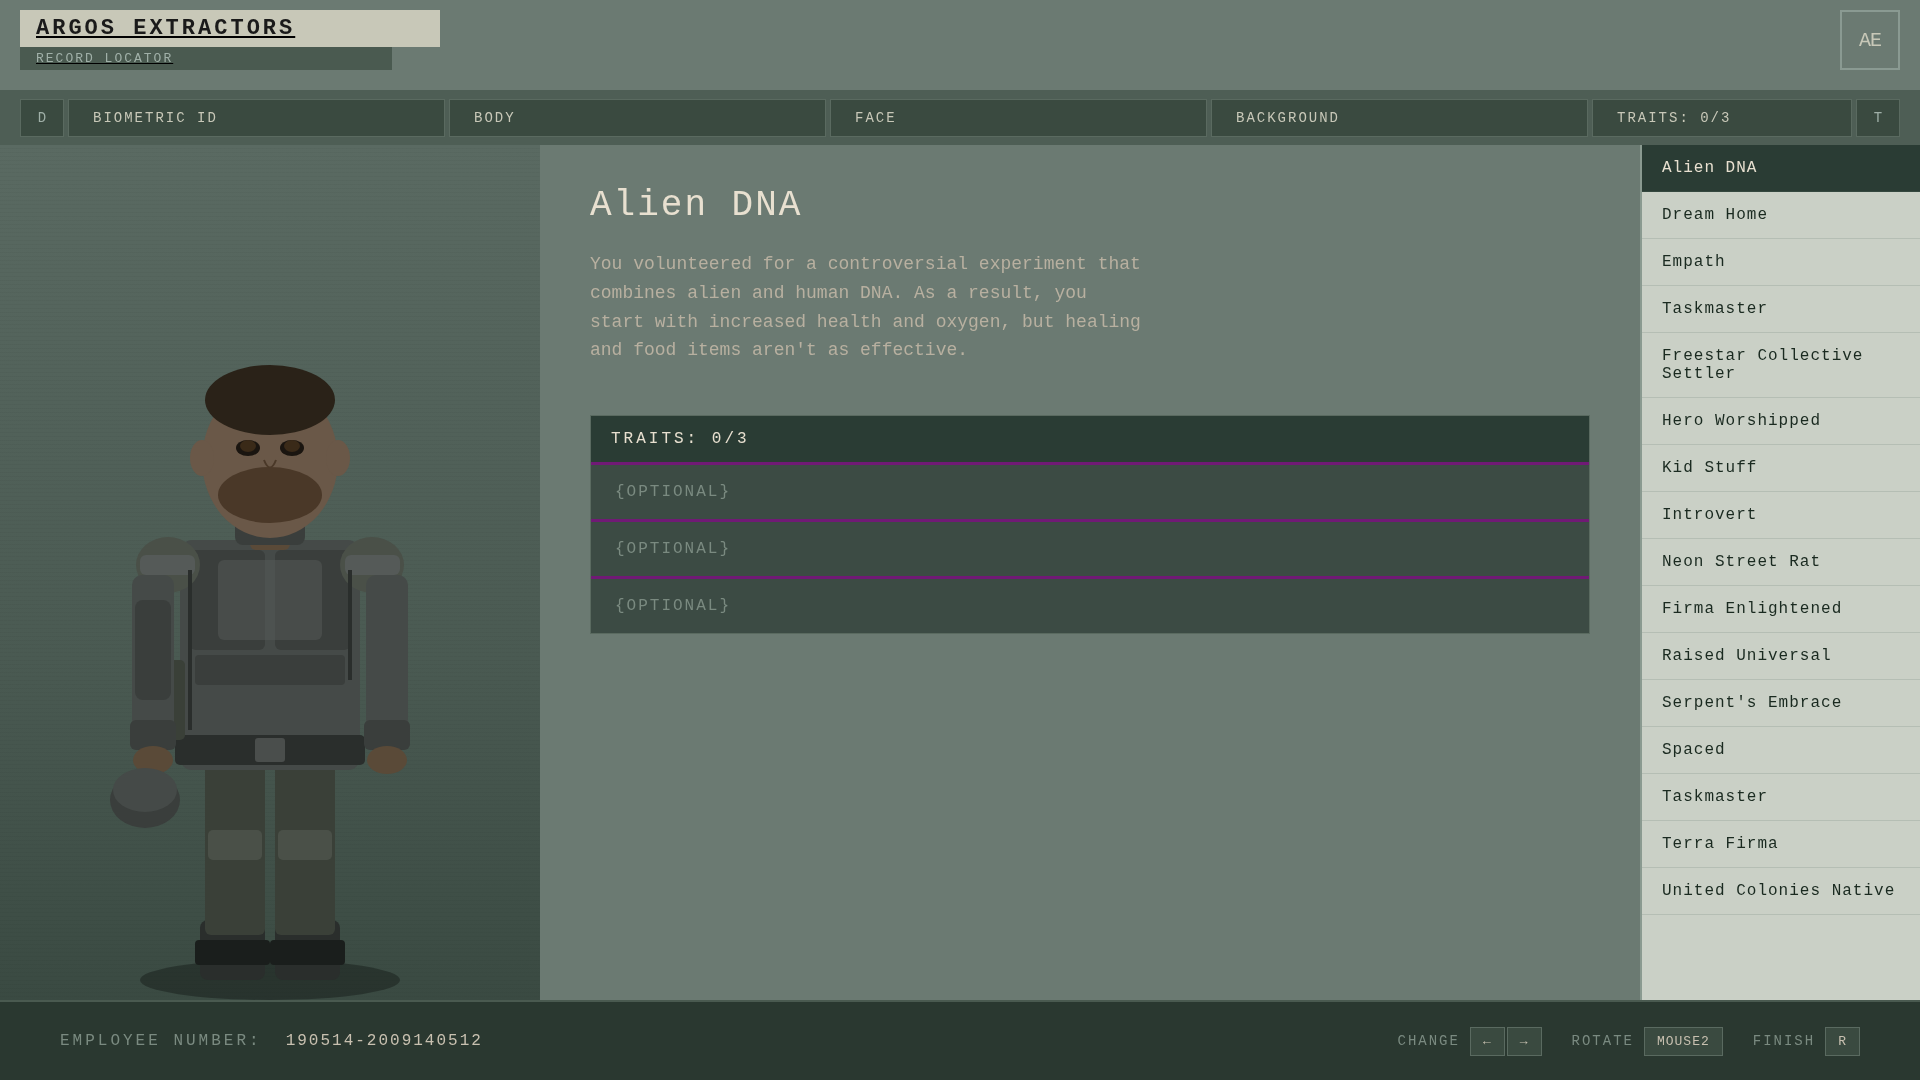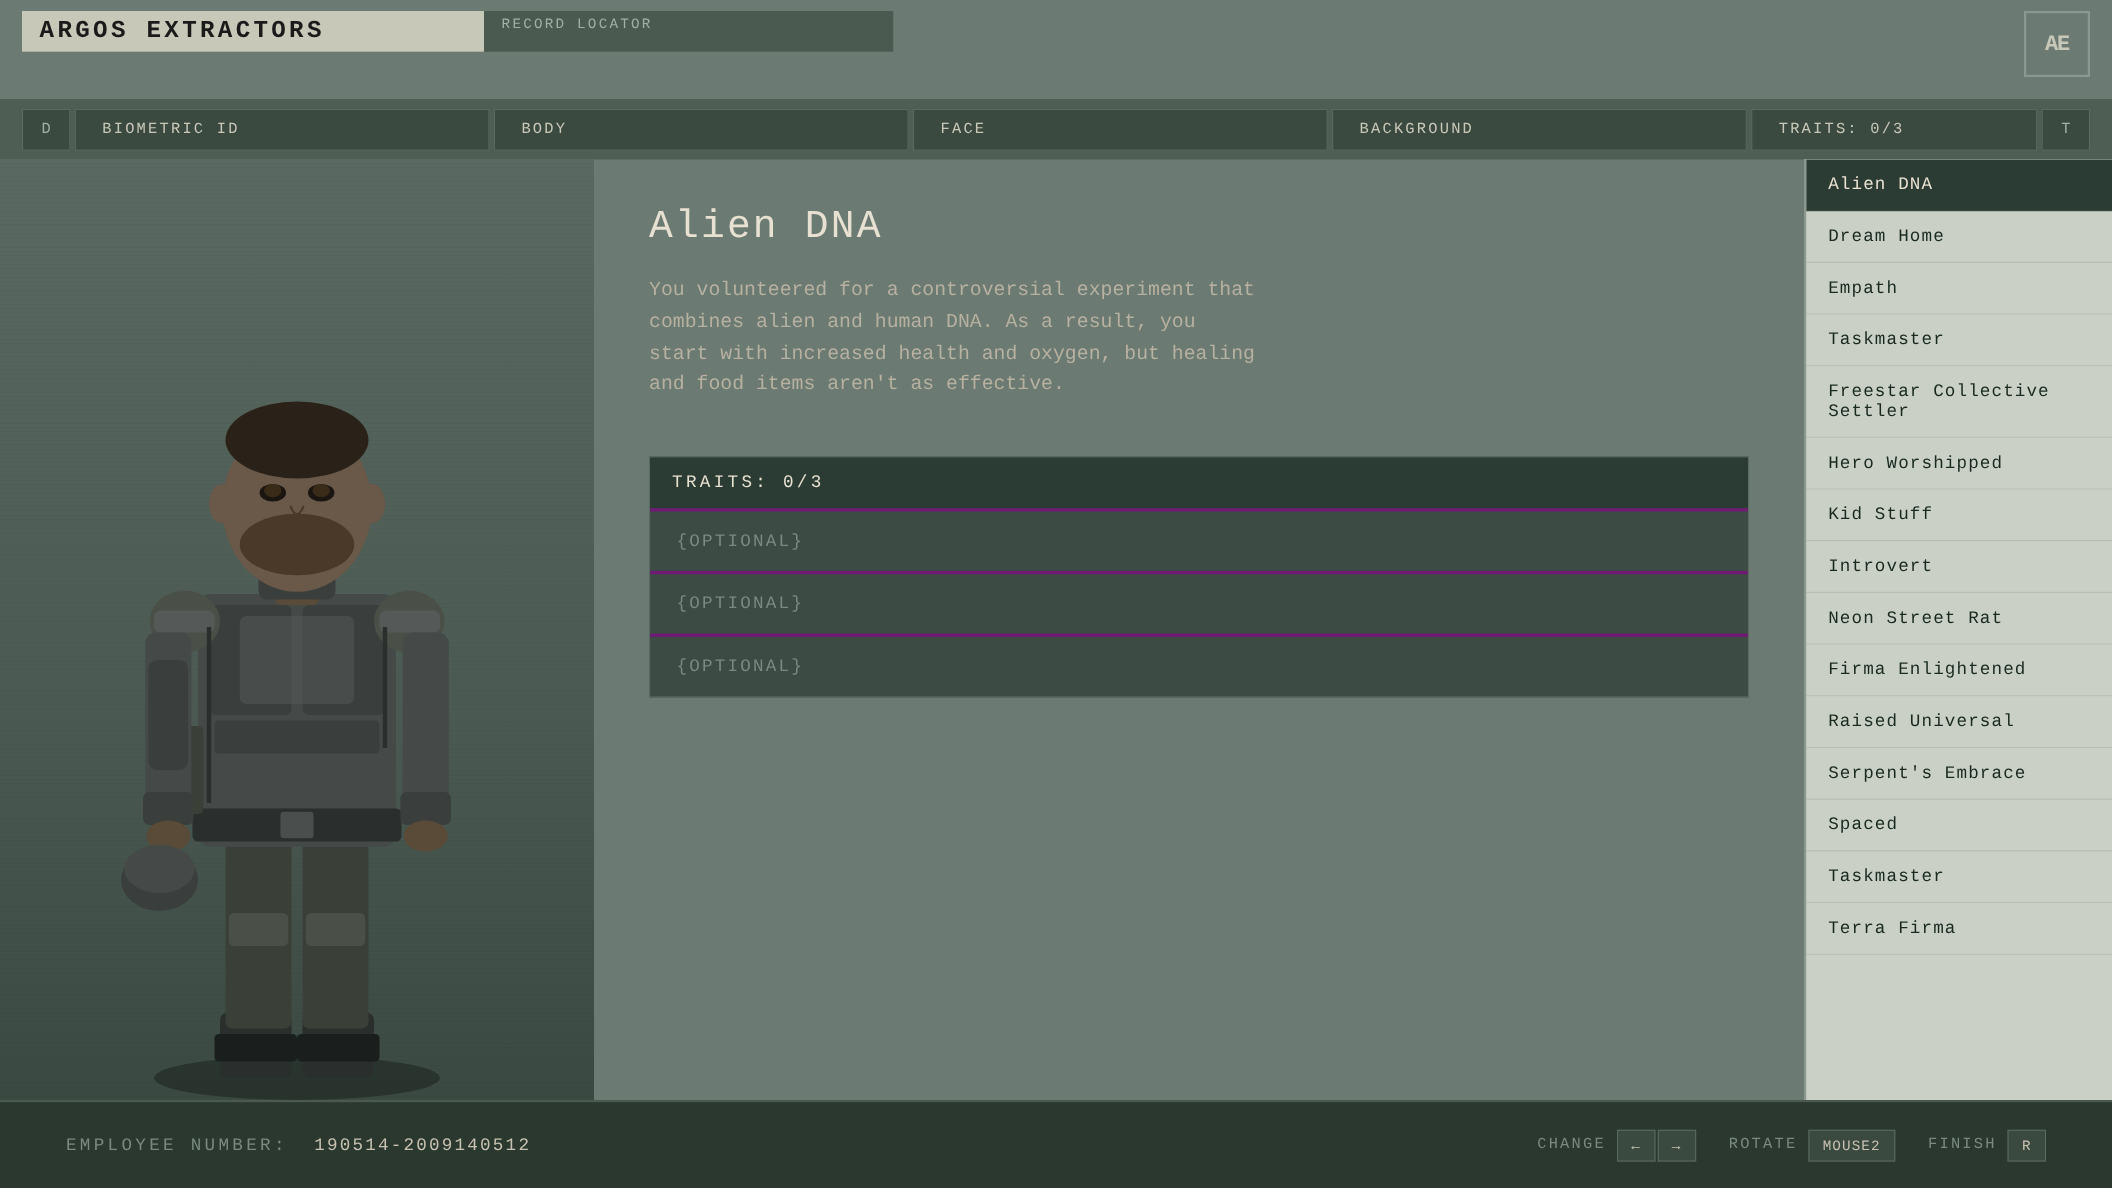--- a/index.html
+++ b/index.html
@@ -21,21 +21,22 @@
       right: 0;
       height: 90px;
       background: transparent;
       display: flex;
       align-items: flex-start;
       padding: 10px 20px 0;
     }
 
     .title-block {
       display: flex;
-      flex-direction: row;
+      flex-direction: column;
+      text-decoration: underline;
     }
 
     .app-title {
       background: #c8c8b8;
       color: #1a1a1a;
       font-size: 22px;
       font-weight: bold;
       letter-spacing: 3px;
       padding: 6px 16px;
       width: 420px;
@@ -55,21 +56,21 @@
       top: 10px;
       right: 20px;
       width: 60px;
       height: 60px;
       border: 2px solid #8a9a92;
       display: flex;
       align-items: center;
       justify-content: center;
       color: #c8c8b8;
       font-size: 20px;
-      font-weight: bold;
+      font-weight: normal;
       letter-spacing: -1px;
     }
 
     
     .nav-tabs {
       position: absolute;
       top: 90px;
       left: 0;
       right: 0;
       height: 55px;
@@ -428,20 +429,21 @@
       <div class="trait-list-item">Hero Worshipped</div>
       <div class="trait-list-item">Kid Stuff</div>
       <div class="trait-list-item">Introvert</div>
       <div class="trait-list-item">Neon Street Rat</div>
       <div class="trait-list-item">Firma Enlightened</div>
       <div class="trait-list-item">Raised Universal</div>
       <div class="trait-list-item">Serpent's Embrace</div>
       <div class="trait-list-item">Spaced</div>
       <div class="trait-list-item">Taskmaster</div>
       <div class="trait-list-item">Terra Firma</div>
+      <div class="trait-list-item">United Colonies Native</div>
     </div>
 
 </div>
 
 <div class="bottom-bar">
   <span class="employee-label">EMPLOYEE NUMBER:</span>
   <span class="employee-number">190514-2009140512</span>
 
   <div class="bottom-actions">
     <div class="action-group">

